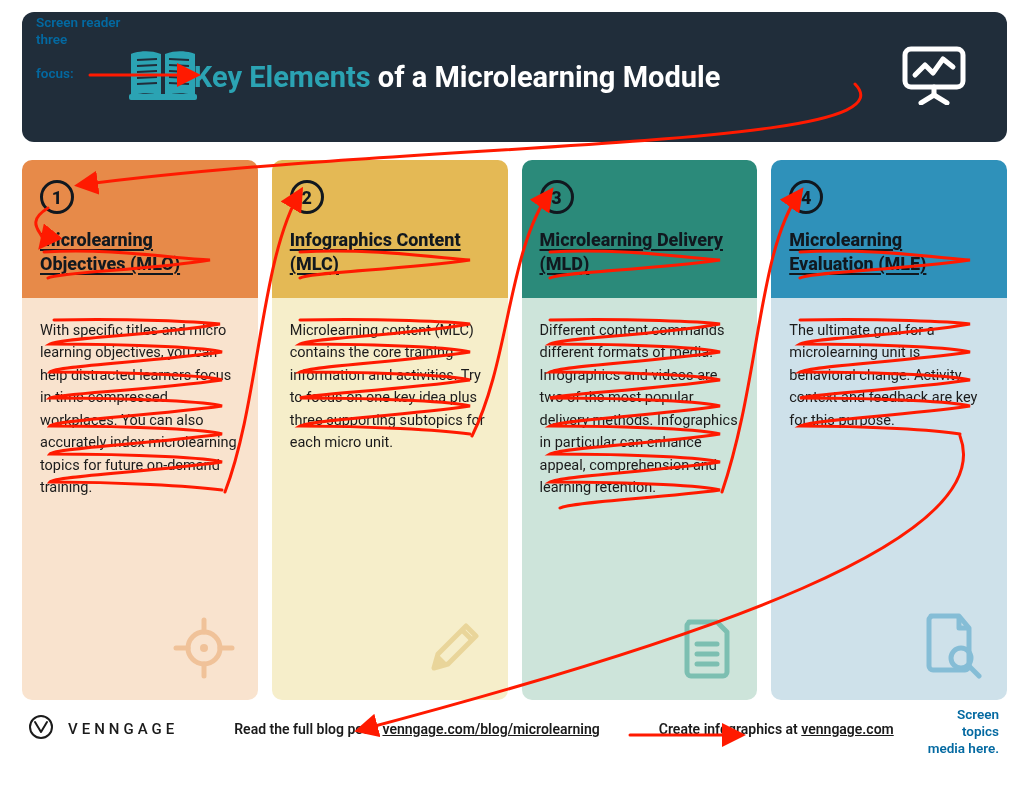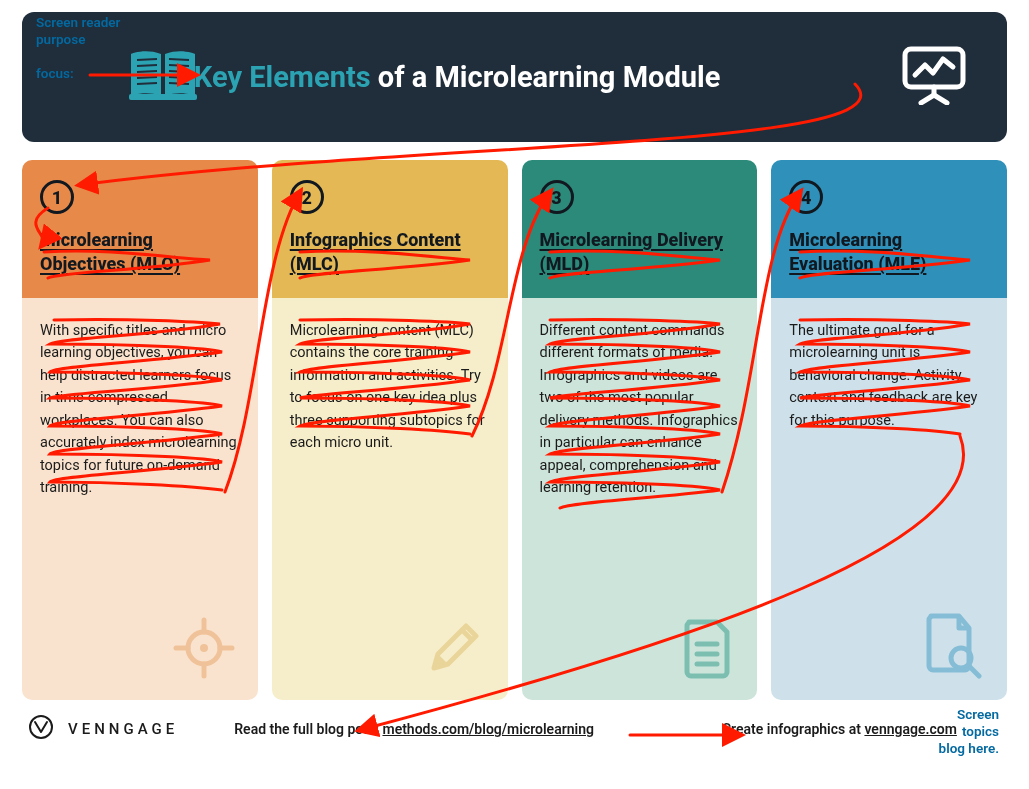--- a/index.html
+++ b/index.html
@@ -258,36 +258,36 @@
   <div class="footer">
     <span>
       <svg width="26" height="26" viewBox="0 0 26 26">
         <circle cx="13" cy="13" r="11" fill="none" stroke="#1b1b1b" stroke-width="2"></circle>
         <polyline points="7,8 13,18 19,8" fill="none" stroke="#1b1b1b" stroke-width="2" stroke-linecap="round" stroke-linejoin="round"></polyline>
       </svg>
     </span>
     <span class="brand-text">VENNGAGE</span>
     <span class="spacer"></span>
     <span>
-      <span>Read the full blog post: </span><span class="u">methods.com/blog/microlearning</span>
-    </span>
-    <span style="margin-left:114px;">
+      <span>Read the full blog post: </span><span class="u">venngage.com/blog/microlearning</span>
+    </span>
+    <span style="margin-left:45px;">
       <span>Create infographics at </span><span class="u">venngage.com</span>
     </span>
   </div>
 
   <div class="anno" style="left:36px; top:14px;">
     <span>Screen reader</span><br>
-    <span>purpose</span><br><br>
+    <span>three</span><br><br>
     <span>focus:</span>
   </div>
   <div class="anno" style="right:30px; bottom:32px; text-align:right;">
     <span>Screen</span><br>
     <span>topics</span><br>
-    <span>blog here.</span>
+    <span>media here.</span>
   </div>
 
 </div>
 
 <svg class="arrows">
   <defs>
     <marker id="ah" markerWidth="8" markerHeight="8" refX="6" refY="4" orient="auto">
       <path d="M0,0 L8,4 L0,8 Z" class="arrowhead"></path>
     </marker>
   </defs>

